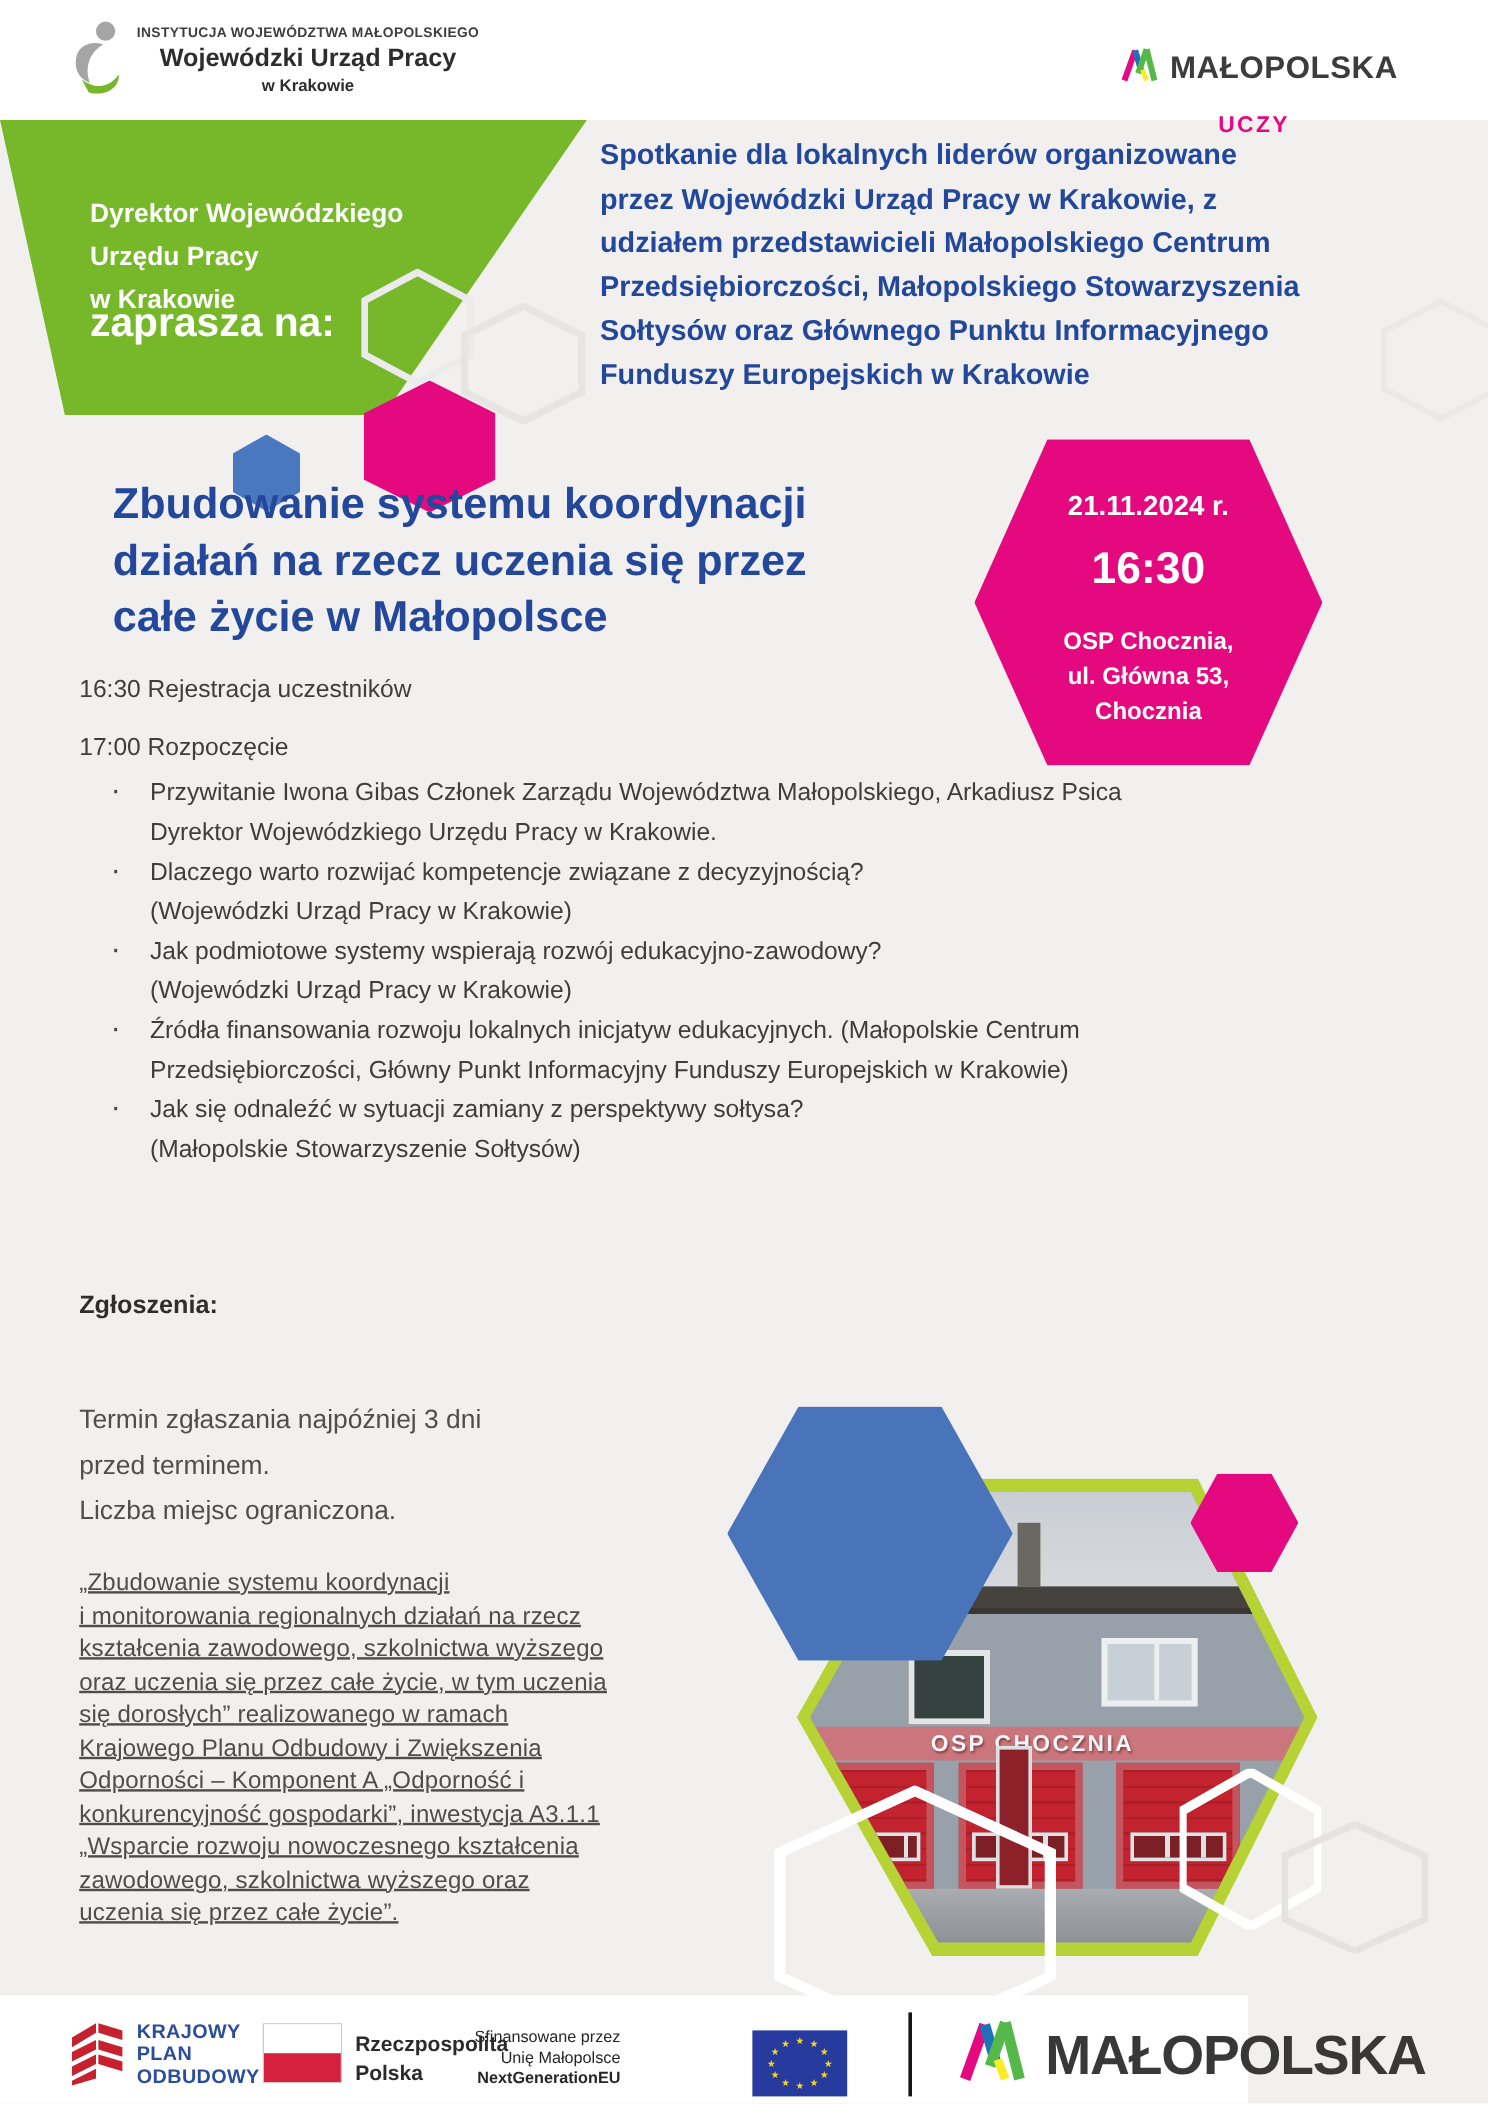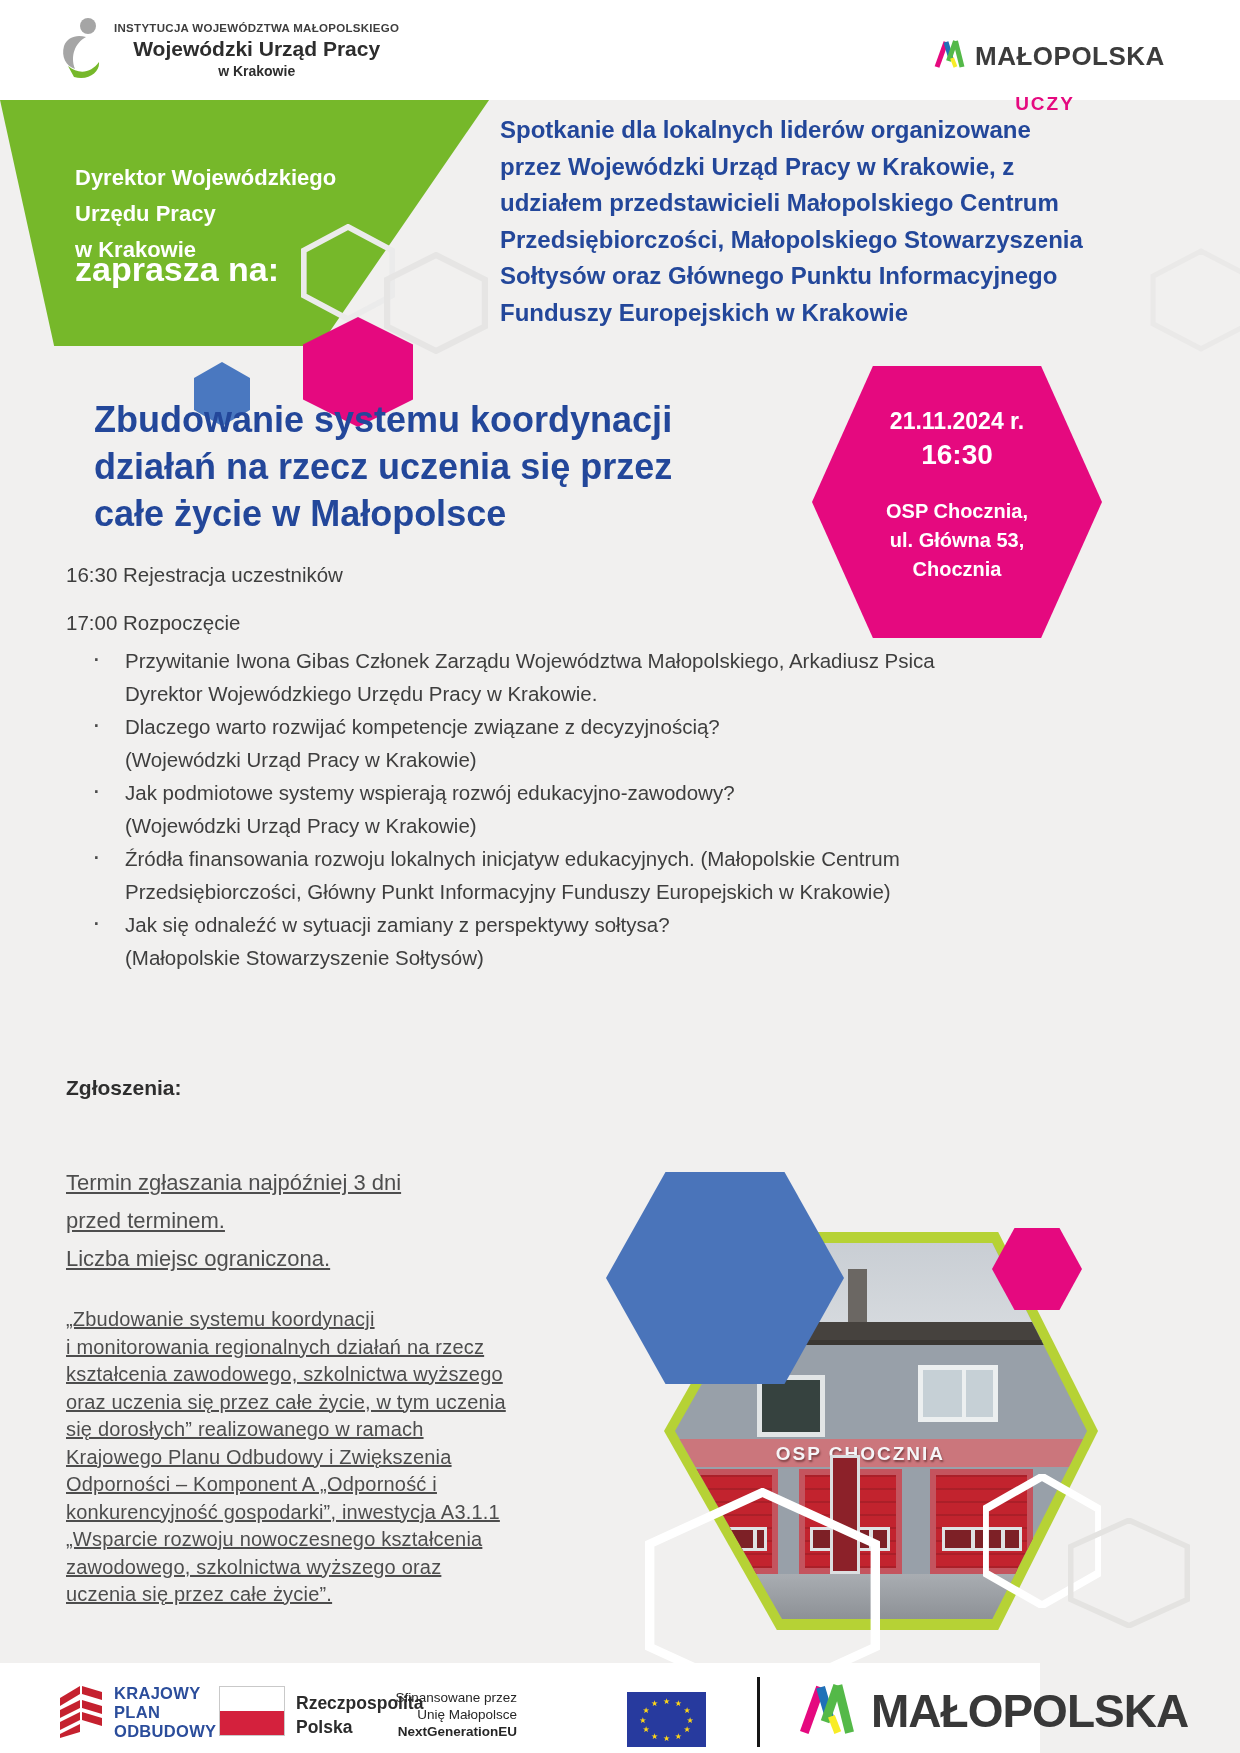--- a/index.html
+++ b/index.html
@@ -30,33 +30,33 @@
   
   .intro{position:absolute;left:500px;top:112px;font-size:24px;font-weight:bold;color:#23479a;
          line-height:36.5px;white-space:pre-line;}
   .title{position:absolute;left:75px;top:396px;font-size:36px;font-weight:bold;color:#23479a;
          line-height:47px;white-space:pre-line;margin-left:19px;}
   
   .badge{position:absolute;left:812px;top:366px;width:290px;height:272px;background:#e5097f;
          clip-path:polygon(21% 0,79% 0,100% 50%,79% 100%,21% 100%,0 50%);
          color:#ffffff;text-align:center;}
   .badge-date{margin-top:42px;font-size:23px;font-weight:bold;}
-  .badge-time{margin-top:4px;font-size:28px;font-weight:bold;}
+  .badge-time{margin-top:18px;font-size:37px;font-weight:bold;}
   .badge-loc{margin-top:26px;font-size:20px;font-weight:bold;line-height:29px;white-space:pre-line;}
   
   .agenda-line{position:absolute;left:66px;font-size:20.5px;color:#3e3e3e;}
   .agenda-list{position:absolute;left:66px;top:644px;margin:0;padding:0;list-style:none;width:1060px;}
   .agenda-list li{position:relative;padding-left:59px;font-size:20.5px;line-height:33px;
                   color:#3e3e3e;white-space:pre-line;}
   .agenda-list li::before{content:"·";position:absolute;left:26px;top:-2px;font-size:26px;color:#4a4a4a;}
   
   .signup-h{position:absolute;left:66px;top:1076px;font-size:21px;font-weight:bold;color:#2e2e2e;}
   .contact{position:absolute;left:66px;top:1122px;font-size:20px;color:#333333;white-space:nowrap;}
   .contact .b{font-weight:bold;color:#2b2b2b;}
-  .deadline{position:absolute;left:66px;top:1164px;font-size:22px;color:#4e4e4e;line-height:38px;white-space:pre-line;text-decoration:underline;}
+  .deadline{position:absolute;left:66px;top:1164px;font-size:22px;color:#4e4e4e;line-height:38px;white-space:pre-line;}
   .quote{position:absolute;left:66px;top:1306px;font-size:20px;color:#4d4d4d;line-height:27.5px;
          letter-spacing:.2px;white-space:pre-line;text-decoration:underline;}
   
   .photo-hex{position:absolute;left:664px;top:1232px;width:434px;height:398px;background:#b6d235;
              clip-path:polygon(26% 0,77% 0,100% 50%,77% 100%,26% 100%,0 50%);z-index:2;}
   .photo-in{position:absolute;left:11px;top:11px;right:11px;bottom:11px;background:#98a0a9;
             clip-path:polygon(26% 0,77% 0,100% 50%,77% 100%,26% 100%,0 50%);overflow:hidden;}
   .ph-sky{position:absolute;left:0;top:0;width:100%;height:23%;background:linear-gradient(#c9ced4,#d6dade);}
   .ph-chimney{position:absolute;left:42%;top:7%;width:4.5%;height:14%;background:#6b6763;}
   .ph-roof{position:absolute;left:-2%;top:21%;width:104%;height:5%;background:#46423e;}

